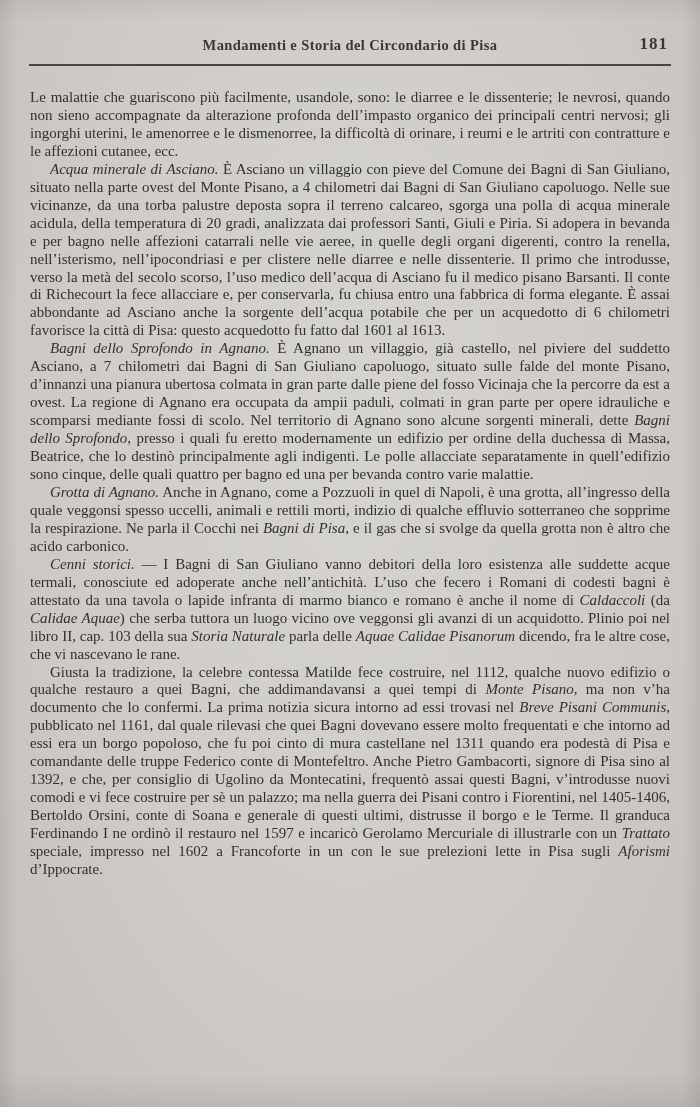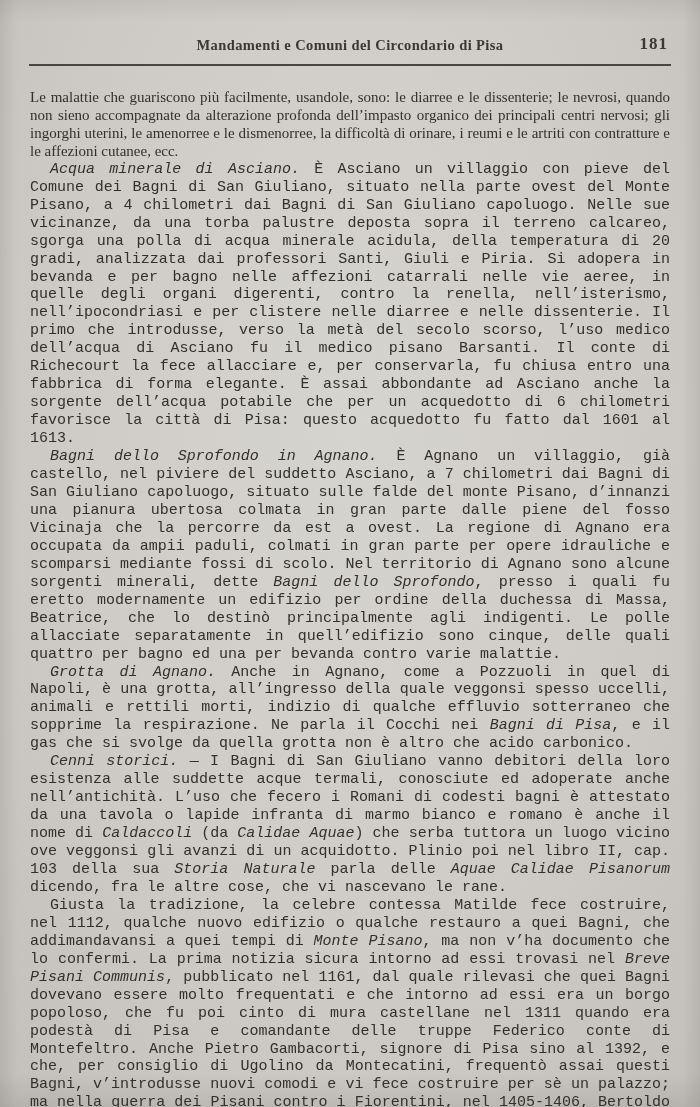--- a/index.html
+++ b/index.html
@@ -55,29 +55,29 @@
   }
   .page-body {
     width: 640px;
     margin: 23px auto 15px auto;
     font-size: 15px;
     line-height: 17.95px;
     text-align: justify;
     color: #33302b;
   }
   p.para { margin: 0; padding: 0; }
-  p.para.indent { text-indent: 20px; font-family: Liberation Mono, monospace; }
+  p.para.indent { text-indent: 20px; }
   .it { font-style: italic; }
 </style>
 </head>
 <body>
 
 <div class="page">
   <div class="header">
-    <span class="running-title">Mandamenti e Comuni del Circondario di Pisa</span>
+    <span class="running-title">Mandamenti e Storia del Circondario di Pisa</span>
     <span class="page-number">181</span>
   </div>
   <hr class="header-rule">
   <div class="page-body">
       <p class="para"><span>Le malattie che guariscono più facilmente, usandole, sono: le diarree e le dissenterie; le nevrosi, quando non sieno accompagnate da alterazione profonda dell’impasto organico dei principali centri nervosi; gli ingorghi uterini, le amenorree e le dismenorree, la difficoltà di orinare, i reumi e le artriti con contratture e le affezioni cutanee, ecc.</span></p>
       <p class="para indent"><span class="it">Acqua minerale di Asciano.</span><span> È Asciano un villaggio con pieve del Comune dei Bagni di San Giuliano, situato nella parte ovest del Monte Pisano, a 4 chilometri dai Bagni di San Giuliano capoluogo. Nelle sue vicinanze, da una torba palustre deposta sopra il terreno calcareo, sgorga una polla di acqua minerale acidula, della temperatura di 20 gradi, analizzata dai professori Santi, Giuli e Piria. Si adopera in bevanda e per bagno nelle affezioni catarrali nelle vie aeree, in quelle degli organi digerenti, contro la renella, nell’isterismo, nell’ipocondriasi e per clistere nelle diarree e nelle dissenterie. Il primo che introdusse, verso la metà del secolo scorso, l’uso medico dell’acqua di Asciano fu il medico pisano Barsanti. Il conte di Richecourt la fece allacciare e, per conservarla, fu chiusa entro una fabbrica di forma elegante. È assai abbondante ad Asciano anche la sorgente dell’acqua potabile che per un acquedotto di 6 chilometri favorisce la città di Pisa: questo acquedotto fu fatto dal 1601 al 1613.</span></p>
       <p class="para indent"><span class="it">Bagni dello Sprofondo in Agnano.</span><span> È Agnano un villaggio, già castello, nel piviere del suddetto Asciano, a 7 chilometri dai Bagni di San Giuliano capoluogo, situato sulle falde del monte Pisano, d’innanzi una pianura ubertosa colmata in gran parte dalle piene del fosso Vicinaja che la percorre da est a ovest. La regione di Agnano era occupata da ampii paduli, colmati in gran parte per opere idrauliche e scomparsi mediante fossi di scolo. Nel territorio di Agnano sono alcune sorgenti minerali, dette </span><span class="it">Bagni dello Sprofondo</span><span>, presso i quali fu eretto modernamente un edifizio per ordine della duchessa di Massa, Beatrice, che lo destinò principalmente agli indigenti. Le polle allacciate separatamente in quell’edifizio sono cinque, delle quali quattro per bagno ed una per bevanda contro varie malattie.</span></p>
       <p class="para indent"><span class="it">Grotta di Agnano.</span><span> Anche in Agnano, come a Pozzuoli in quel di Napoli, è una grotta, all’ingresso della quale veggonsi spesso uccelli, animali e rettili morti, indizio di qualche effluvio sotterraneo che sopprime la respirazione. Ne parla il Cocchi nei </span><span class="it">Bagni di Pisa</span><span>, e il gas che si svolge da quella grotta non è altro che acido carbonico.</span></p>
       <p class="para indent"><span class="it">Cenni storici.</span><span> — I Bagni di San Giuliano vanno debitori della loro esistenza alle suddette acque termali, conosciute ed adoperate anche nell’antichità. L’uso che fecero i Romani di codesti bagni è attestato da una tavola o lapide infranta di marmo bianco e romano è anche il nome di </span><span class="it">Caldaccoli</span><span> (da </span><span class="it">Calidae Aquae</span><span>) che serba tuttora un luogo vicino ove veggonsi gli avanzi di un acquidotto. Plinio poi nel libro II, cap. 103 della sua </span><span class="it">Storia Naturale</span><span> parla delle </span><span class="it">Aquae Calidae Pisanorum</span><span> dicendo, fra le altre cose, che vi nascevano le rane.</span></p>
       <p class="para indent"><span>Giusta la tradizione, la celebre contessa Matilde fece costruire, nel 1112, qualche nuovo edifizio o qualche restauro a quei Bagni, che addimandavansi a quei tempi di </span><span class="it">Monte Pisano</span><span>, ma non v’ha documento che lo confermi. La prima notizia sicura intorno ad essi trovasi nel </span><span class="it">Breve Pisani Communis</span><span>, pubblicato nel 1161, dal quale rilevasi che quei Bagni dovevano essere molto frequentati e che intorno ad essi era un borgo popoloso, che fu poi cinto di mura castellane nel 1311 quando era podestà di Pisa e comandante delle truppe Federico conte di Montefeltro. Anche Pietro Gambacorti, signore di Pisa sino al 1392, e che, per consiglio di Ugolino da Montecatini, frequentò assai questi Bagni, v’introdusse nuovi comodi e vi fece costruire per sè un palazzo; ma nella guerra dei Pisani contro i Fiorentini, nel 1405-1406, Bertoldo Orsini, conte di Soana e generale di questi ultimi, distrusse il borgo e le Terme. Il granduca Ferdinando I ne ordinò il restauro nel 1597 e incaricò Gerolamo Mercuriale di illustrarle con un </span><span class="it">Trattato</span><span> speciale, impresso nel 1602 a Francoforte in un con le sue prelezioni lette in Pisa sugli </span><span class="it">Aforismi</span><span> d’Ippocrate.</span></p>

